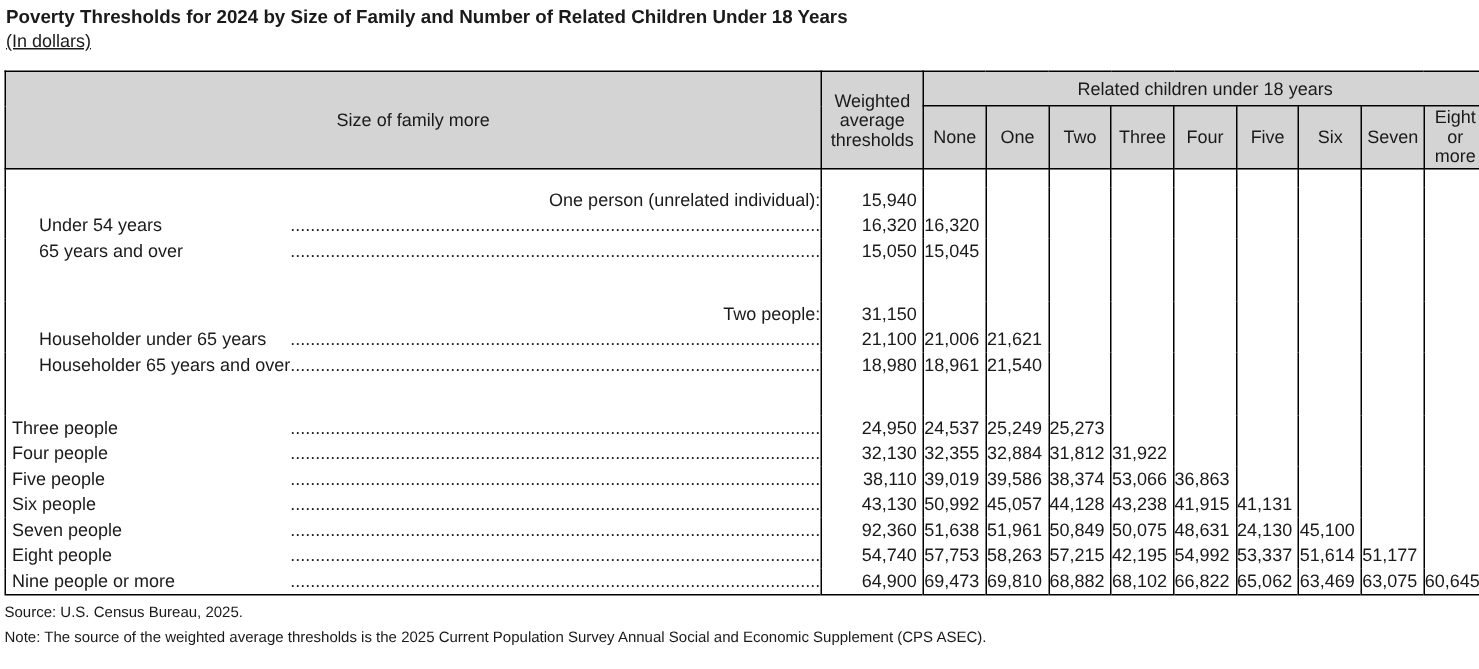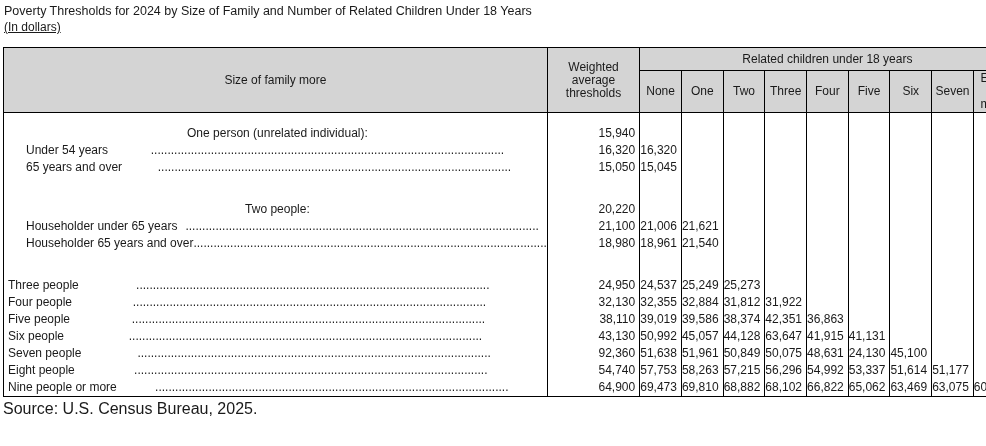--- a/index.html
+++ b/index.html
@@ -1,47 +1,47 @@
 <!DOCTYPE html>
 <html><head>
 <meta charset="utf-8">
 <style>
   html,body{margin:0;padding:0;}
   body{
     width:986px;height:446px;background:#ffffff;
     font-family:"Liberation Sans", sans-serif;
     color:#1a1a1a;overflow:hidden;
   }
-  .title{font-weight:normal;font-size:12.5px;padding:4px 0 0 4px;letter-spacing:0;}
+  .title{font-weight:bold;font-size:12.5px;padding:4px 0 0 4px;letter-spacing:0;}
   .subtitle{font-size:12px;padding:2px 0 0 4px;text-decoration:underline;}
   table{
     border-collapse:collapse;table-layout:fixed;
     margin:13px 0 0 3px;border:1px solid #000;
   }
   thead th{
     background:#d4d4d4;border:1px solid #000;
     font-size:12px;font-weight:normal;text-align:center;vertical-align:middle;
     padding:1px 2px;line-height:13px;
   }
   thead tr.group-row th{height:20px;}
   thead tr.sub-row th{height:34px;}
   tbody td{
     border-left:1px solid #000;border-right:1px solid #000;
     font-size:12px;height:17px;line-height:17px;
     padding:0 4px 0 0;text-align:right;white-space:nowrap;overflow:hidden;
   }
-  tbody td.lbl{text-align:center;padding:0 0 0 4px;}
+  tbody td.lbl{text-align:right;padding:0 0 0 4px;}
   tbody td.lbl.ind{padding-left:22px;}
   tbody tr.spacer td{height:25px;}
   tbody tr.spacer.small td{height:12px;}
   .leadwrap{display:flex;align-items:baseline;width:100%;}
   .leadtext{white-space:nowrap;}
   .dots{flex:1 1 auto;overflow:hidden;white-space:nowrap;}
   .dots::after{content:"..........................................................................................................";}
-  .footer{margin:3px 18px 0 3px;font-size:16px;line-height:17px;}
+  .footer{margin:3px 18px 0 3px;font-size:10px;line-height:17px;}
 </style>
 </head>
 <body>
 
 <div class="title">Poverty Thresholds for 2024 by Size of Family and Number of Related Children Under 18 Years</div>
 <div class="subtitle">(In dollars)</div>
 
 <table>
   <colgroup>
     <col style="width:223px">
@@ -52,21 +52,21 @@
     <col style="width:75px">
       <col style="width:73px">
       <col style="width:73px">
     <col style="width:75px">
       <col style="width:74px">
       <col style="width:81px">
   </colgroup>
   <thead>
     <tr class="group-row">
       <th rowspan="2">Size of family more</th>
-      <th rowspan="2" style="padding:1px 18px;">Weighted average thresholds</th>
+      <th rowspan="2" style="padding:1px 6px;">Weighted average thresholds</th>
       <th colspan="9">Related children under 18 years</th>
     </tr>
     <tr class="sub-row" id="sub-header-row">
         <th>None</th>
         <th>One</th>
         <th>Two</th>
         <th>Three</th>
         <th>Four</th>
         <th>Five</th>
         <th>Six</th>
@@ -145,21 +145,21 @@
         <td></td>
         <td></td>
         <td></td>
         <td></td>
         <td></td>
         <td></td>
         <td></td>
       </tr>
       <tr>
         <td class="lbl">Two people:</td>
-        <td>20,220</td>
+        <td>31,150</td>
         <td></td>
         <td></td>
         <td></td>
         <td></td>
         <td></td>
         <td></td>
         <td></td>
         <td></td>
         <td></td>
       </tr>
@@ -252,39 +252,39 @@
         <td class="lbl">
           <span class="leadwrap">
             <span class="leadtext">Five people</span>
             <span class="dots"></span>
           </span>
         </td>
         <td>38,110</td>
         <td>39,019</td>
         <td>39,586</td>
         <td>38,374</td>
-        <td>42,351</td>
+        <td>53,066</td>
         <td>36,863</td>
         <td></td>
         <td></td>
         <td></td>
         <td></td>
       </tr>
       <tr>
         <td class="lbl">
           <span class="leadwrap">
             <span class="leadtext">Six people</span>
             <span class="dots"></span>
           </span>
         </td>
         <td>43,130</td>
         <td>50,992</td>
         <td>45,057</td>
         <td>44,128</td>
-        <td>63,647</td>
+        <td>43,238</td>
         <td>41,915</td>
         <td>41,131</td>
         <td></td>
         <td></td>
         <td></td>
       </tr>
       <tr>
         <td class="lbl">
           <span class="leadwrap">
             <span class="leadtext">Seven people</span>
@@ -306,21 +306,21 @@
         <td class="lbl">
           <span class="leadwrap">
             <span class="leadtext">Eight people</span>
             <span class="dots"></span>
           </span>
         </td>
         <td>54,740</td>
         <td>57,753</td>
         <td>58,263</td>
         <td>57,215</td>
-        <td>56,296</td>
+        <td>42,195</td>
         <td>54,992</td>
         <td>53,337</td>
         <td>51,614</td>
         <td>51,177</td>
         <td></td>
       </tr>
       <tr>
         <td class="lbl">
           <span class="leadwrap">
             <span class="leadtext">Nine people or more</span>
@@ -336,13 +336,14 @@
         <td>65,062</td>
         <td>63,469</td>
         <td>63,075</td>
         <td>60,645</td>
       </tr>
     </tbody>
 </table>
 
 <div class="footer">
   <div>Source: U.S. Census Bureau, 2025.</div>
+  <div>Note: The source of the weighted average thresholds is the 2025 Current Population Survey Annual Social and Economic Supplement (CPS ASEC).</div>
 </div>
 
 </body></html>

